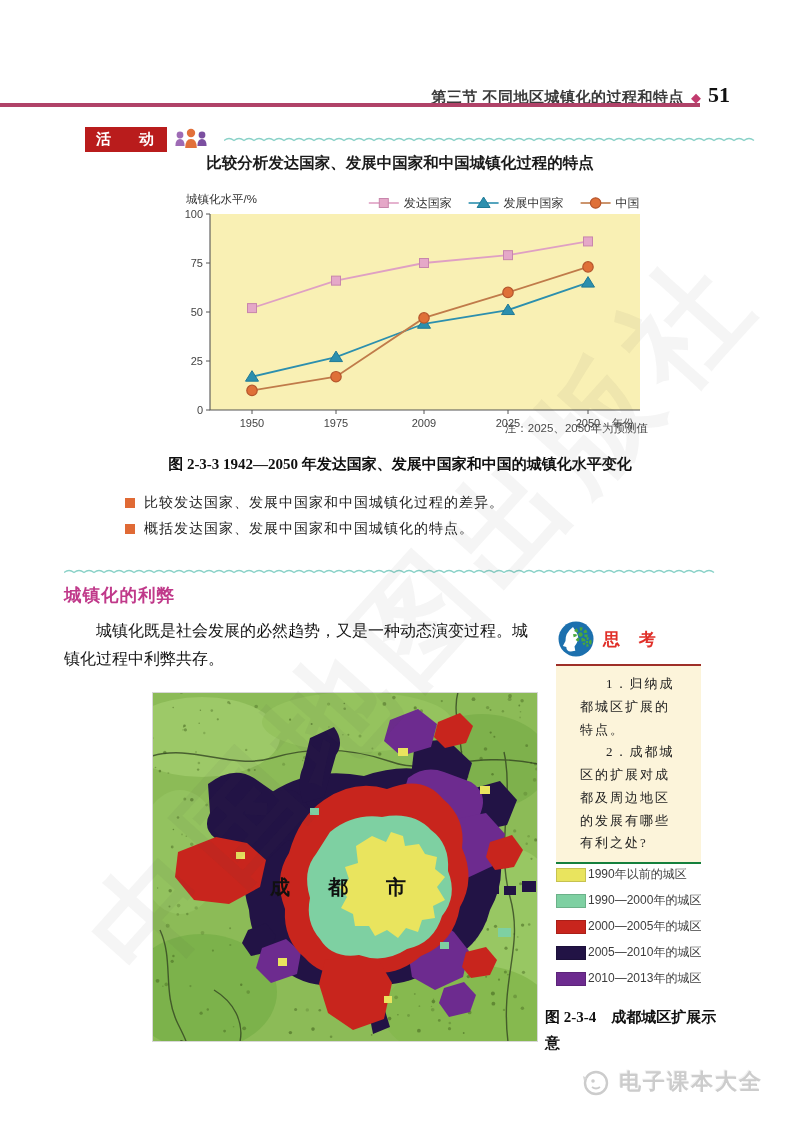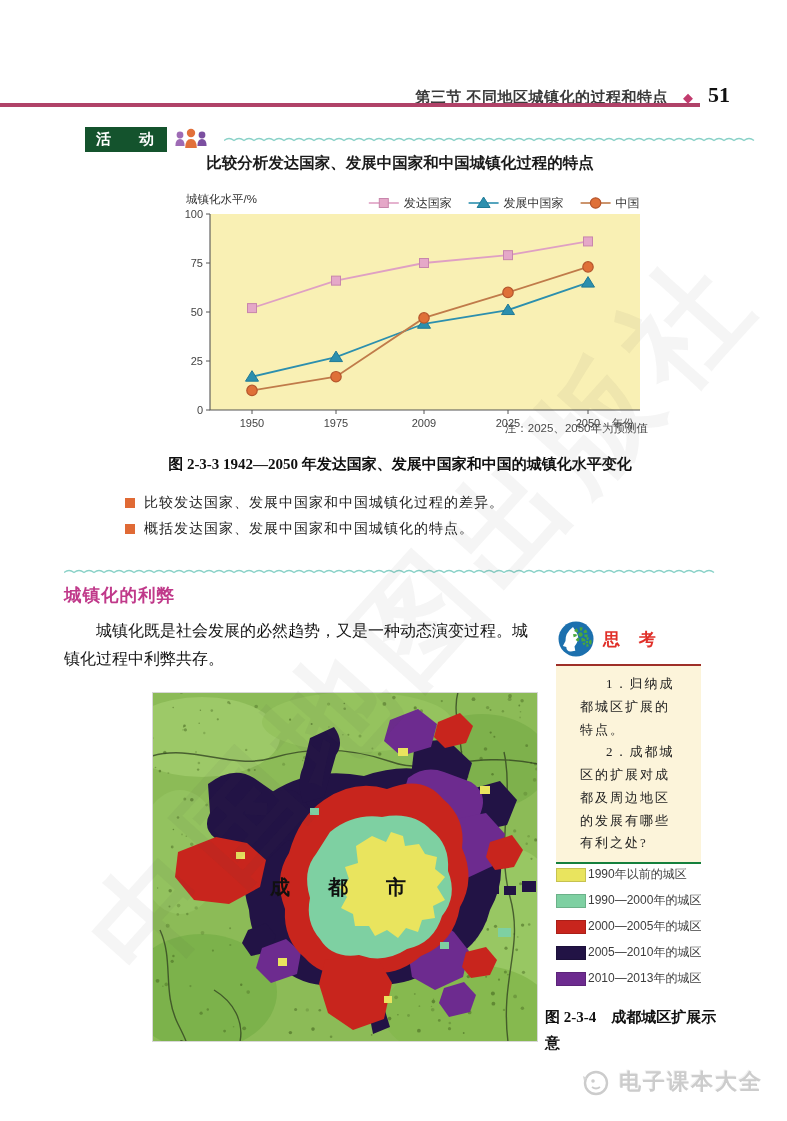--- a/index.html
+++ b/index.html
@@ -1,27 +1,27 @@
 <!DOCTYPE html>
 <html><head>
 <meta charset="utf-8">
 <style>
   html,body{margin:0;padding:0;background:#fff;}
   .page{position:relative;width:787px;height:1121px;background:#ffffff;overflow:hidden;
         font-family:"Liberation Sans",sans-serif;color:#222;}
 
   
-  .hdr{position:absolute;top:82px;right:57px;display:flex;align-items:baseline;gap:15px;}
+  .hdr{position:absolute;top:82px;right:57px;display:flex;align-items:baseline;gap:7px;}
   .hdr-title{font-size:15px;font-weight:bold;color:#3a3a3a;letter-spacing:.5px;}
   .hdr-diamond{font-size:13px;color:#c23b6e;}
   .hdr-pagenum{font-family:"Liberation Serif",serif;font-size:22px;font-weight:bold;color:#111;}
   .hdr-rule{position:absolute;top:103px;left:0;width:700px;height:4px;background:#b04268;}
 
   
-  .badge{position:absolute;left:85px;top:127px;width:82px;height:25px;background:#14532d;
+  .badge{position:absolute;left:85px;top:127px;width:82px;height:25px;background:#b91c1c;
          color:#fff;font-weight:bold;font-size:15px;letter-spacing:12px;display:flex;
          align-items:center;justify-content:center;padding-left:10px;box-sizing:border-box;}
   .people{position:absolute;left:172px;top:125px;}
   .wavy{position:absolute;}
   .wavy1{left:224px;top:136px;}
   .wavy2{left:64px;top:568px;}
 
   .chart-title{position:absolute;left:30px;top:153px;width:740px;text-align:center;
                font-size:15.5px;font-weight:bold;color:#1a1a1a;margin:0;}
 

